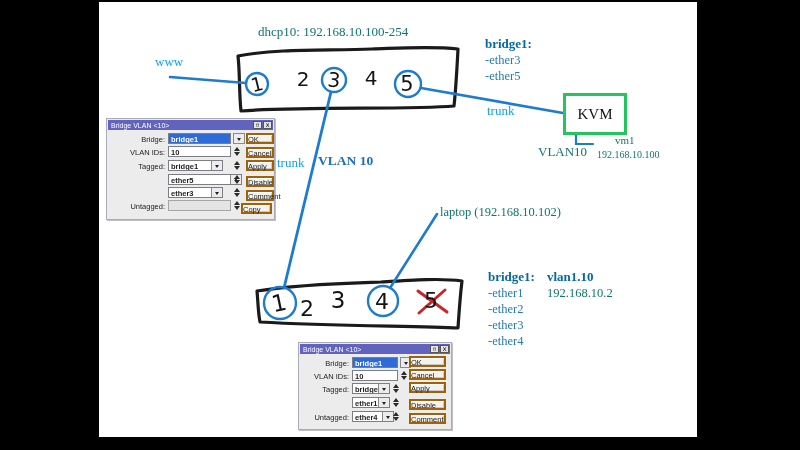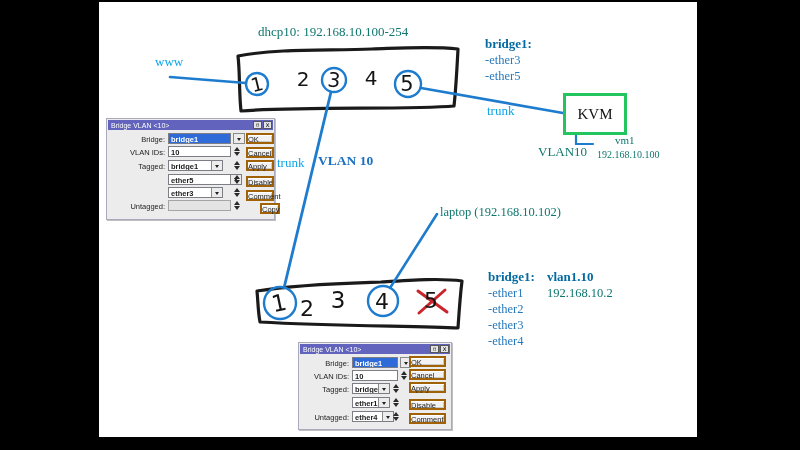--- a/index.html
+++ b/index.html
@@ -153,21 +153,21 @@
 
   <div class="lbl" style="left:0;top:83px;width:58px;">Untagged:</div>
   <div class="inp dis" style="left:61px;top:81px;width:63px;"></div>
   <div class="spin" style="left:126px;top:81px;"></div>
 
   <div class="btn" style="left:139px;top:14px;width:28px;">OK</div>
   <div class="btn" style="left:139px;top:28px;width:28px;">Cancel</div>
   <div class="btn" style="left:139px;top:41px;width:28px;">Apply</div>
   <div class="btn" style="left:139px;top:57px;width:28px;">Disable</div>
   <div class="btn" style="left:139px;top:70.5px;width:28px;">Comment</div>
-  <div class="btn" style="left:153px;top:84px;width:20px;">Copy</div>
+  <div class="btn" style="left:134px;top:84px;width:31px;">Copy</div>
 </div>
 
 <div class="dlg" style="left:298px;top:342px;width:152px;height:86px;">
   <div class="dlg-title">
     <span class="txt">Bridge VLAN &lt;10&gt;</span>
     <span class="tbtn">▫</span>
     <span class="tbtn">x</span>
   </div>
 
   <div class="lbl" style="left:0;top:16px;width:50px;">Bridge:</div>

